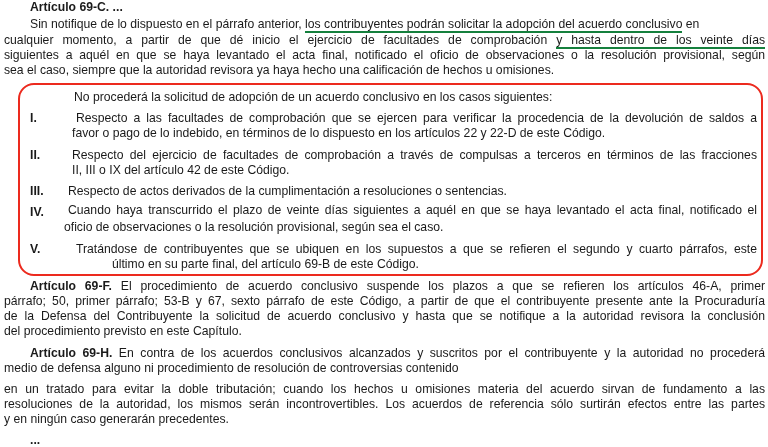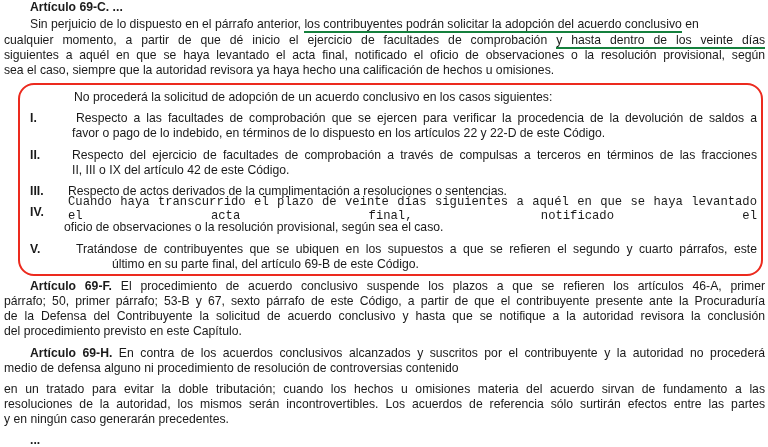--- a/index.html
+++ b/index.html
@@ -17,21 +17,21 @@
     border: 2.5px solid #ec2a1e; border-radius: 16px; box-sizing: border-box;
   }
   .num { position: absolute; font-weight: bold; }
 </style>
 </head>
 <body>
 
 <div class="line b" style="left:30px; top:0px;">Artículo 69-C. ...</div>
 
 <div class="line" style="left:30px; top:17px; width:735px;">
-  <span>Sin perjuicio de lo dispuesto en el párrafo anterior, </span><span class="u1">los contribuyentes podrán solicitar la adopción del acuerdo conclusivo</span><span> en</span>
+  <span>Sin notifique de lo dispuesto en el párrafo anterior, </span><span class="u1">los contribuyentes podrán solicitar la adopción del acuerdo conclusivo</span><span> en</span>
 </div>
 <div class="line just" style="left:4px; top:33px; width:761px; height:14px;">
   <span>cualquier momento, a partir de que dé inicio el ejercicio de facultades de comprobación </span><span class="u1">y hasta dentro de los veinte días</span>
 </div>
 <div class="line just" style="left:4px; top:48px; width:761px; height:14px;">siguientes a aquél en que se haya levantado el acta final, notificado el oficio de observaciones o la resolución provisional, según</div>
 <div class="line" style="left:4px; top:63px;">sea el caso, siempre que la autoridad revisora ya haya hecho una calificación de hechos u omisiones.</div>
 
 <div class="redbox"></div>
 
 <div class="line" style="left:30px; top:90px;margin-left:44px;">No procederá la solicitud de adopción de un acuerdo conclusivo en los casos siguientes:</div>
@@ -41,21 +41,21 @@
 <div class="line" style="left:72px; top:126px;">favor o pago de lo indebido, en términos de lo dispuesto en los artículos 22 y 22-D de este Código.</div>
 
 <div class="num line" style="left:30px; top:148px;">II.</div>
 <div class="line just" style="left:72px; top:148px; width:685px; height:14px;">Respecto del ejercicio de facultades de comprobación a través de compulsas a terceros en términos de las fracciones</div>
 <div class="line" style="left:72px; top:163px;">II, III o IX del artículo 42 de este Código.</div>
 
 <div class="num line" style="left:30px; top:184px;">III.</div>
 <div class="line" style="left:68px; top:184px;">Respecto de actos derivados de la cumplimentación a resoluciones o sentencias.</div>
 
 <div class="num line" style="left:30px; top:205px;">IV.</div>
-<div class="line just" style="left:68px; top:195px; width:689px; height:14px;font-family:Liberation Mono, monospace;">Cuando haya transcurrido el plazo de veinte días siguientes a aquél en que se haya levantado el acta final, notificado el</div>
+<div class="line just" style="left:68px; top:203px; width:689px; height:14px;">Cuando haya transcurrido el plazo de veinte días siguientes a aquél en que se haya levantado el acta final, notificado el</div>
 <div class="line" style="left:64px; top:220px;">oficio de observaciones o la resolución provisional, según sea el caso.</div>
 
 <div class="num line" style="left:30px; top:242px;">V.</div>
 <div class="line just" style="left:76px; top:242px; width:681px; height:14px;">Tratándose de contribuyentes que se ubiquen en los supuestos a que se refieren el segundo y cuarto párrafos, este</div>
 <div class="line" style="left:72px; top:257px;margin-left:40px;">último en su parte final, del artículo 69-B de este Código.</div>
 
 <div class="line just" style="left:30px; top:279px; width:735px; height:14px;">
   <span class="b">Artículo 69-F.</span><span> El procedimiento de acuerdo conclusivo suspende los plazos a que se refieren los artículos 46-A, primer</span>
 </div>
 <div class="line just" style="left:4px; top:294px; width:761px; height:14px;">párrafo; 50, primer párrafo; 53-B y 67, sexto párrafo de este Código, a partir de que el contribuyente presente ante la Procuraduría</div>

